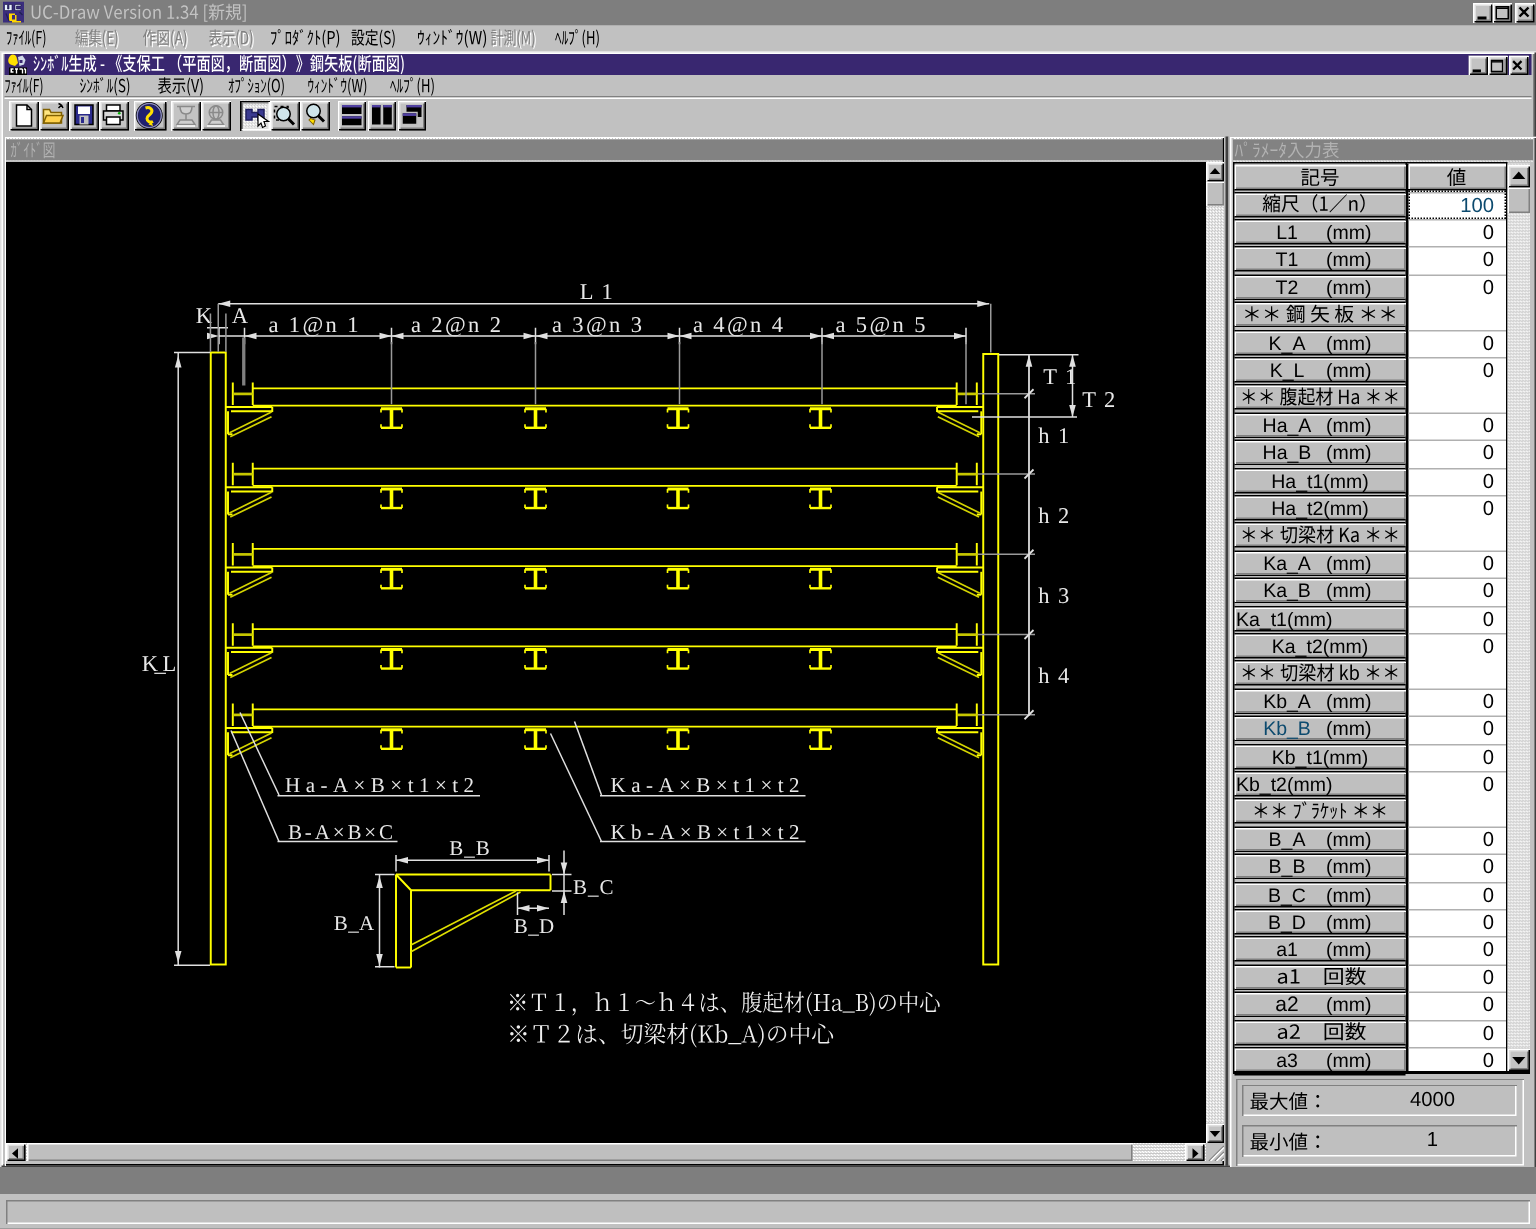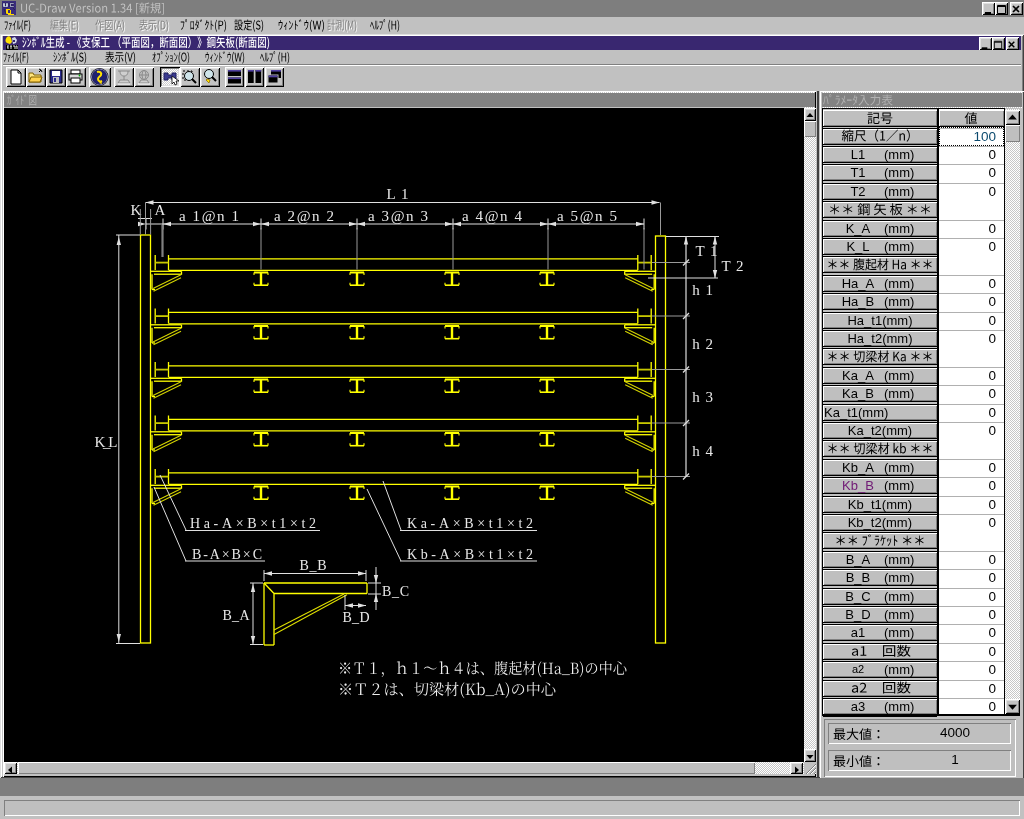--- a/index.html
+++ b/index.html
@@ -283,34 +283,34 @@
 <div class="abs" style="left:823px;top:458.7px;width:114px;height:1px;background:#000"></div>
 <div class="abs" style="left:823px;top:474.7px;width:114px;height:1px;background:#000"></div>
 <div class="abs raised2" style="left:823px;top:459.7px;width:114px;height:15px;"></div>
 <div class="abs" style="left:826px;top:460.7px;width:64px;height:13px;font-size:13px;line-height:13px;text-align:center;color:#000">Kb_A</div>
 <div class="abs" style="left:884px;top:460.7px;width:40px;height:13px;font-size:13px;line-height:13px;color:#000">(mm)</div>
 <div class="abs" style="left:939px;top:458.7px;width:65px;height:1px;background:#b0b0b0"></div>
 <div class="abs" style="left:939px;top:460.7px;width:64px;height:14px;font-size:13.5px;line-height:14px;text-align:right;color:#000;padding-right:7px">0</div>
 <div class="abs" style="left:823px;top:477.1px;width:114px;height:1px;background:#000"></div>
 <div class="abs" style="left:823px;top:493.1px;width:114px;height:1px;background:#000"></div>
 <div class="abs raised2" style="left:823px;top:478.1px;width:114px;height:15px;"></div>
-<div class="abs" style="left:826px;top:479.1px;width:64px;height:13px;font-size:13px;line-height:13px;text-align:center;color:#701a75">Kb_B</div>
+<div class="abs" style="left:826px;top:479.1px;width:64px;height:13px;font-size:13px;line-height:13px;text-align:center;color:#0c4a6e">Kb_B</div>
 <div class="abs" style="left:884px;top:479.1px;width:40px;height:13px;font-size:13px;line-height:13px;color:#000">(mm)</div>
 <div class="abs" style="left:939px;top:477.1px;width:65px;height:1px;background:#b0b0b0"></div>
 <div class="abs" style="left:939px;top:479.1px;width:64px;height:14px;font-size:13.5px;line-height:14px;text-align:right;color:#000;padding-right:7px">0</div>
 <div class="abs" style="left:823px;top:495.5px;width:114px;height:1px;background:#000"></div>
 <div class="abs" style="left:823px;top:511.5px;width:114px;height:1px;background:#000"></div>
 <div class="abs raised2" style="left:823px;top:496.5px;width:114px;height:15px;"></div>
 <div class="abs" style="left:824px;top:497.5px;width:112px;height:13px;font-size:13px;line-height:13px;text-align:center;color:#000">Kb_t1(mm)</div>
 <div class="abs" style="left:939px;top:495.5px;width:65px;height:1px;background:#b0b0b0"></div>
 <div class="abs" style="left:939px;top:497.5px;width:64px;height:14px;font-size:13.5px;line-height:14px;text-align:right;color:#000;padding-right:7px">0</div>
 <div class="abs" style="left:823px;top:513.9px;width:114px;height:1px;background:#000"></div>
 <div class="abs" style="left:823px;top:529.9px;width:114px;height:1px;background:#000"></div>
 <div class="abs raised2" style="left:823px;top:514.9px;width:114px;height:15px;"></div>
-<div class="abs" style="left:824px;top:515.9px;width:88px;height:13px;font-size:13px;line-height:13px;text-align:right;color:#000">Kb_t2(mm)</div>
+<div class="abs" style="left:824px;top:515.9px;width:88px;height:13px;font-size:13px;line-height:13px;text-align:left;color:#000">Kb_t2(mm)</div>
 <div class="abs" style="left:939px;top:513.9px;width:65px;height:1px;background:#b0b0b0"></div>
 <div class="abs" style="left:939px;top:515.9px;width:64px;height:14px;font-size:13.5px;line-height:14px;text-align:right;color:#000;padding-right:7px">0</div>
 <div class="abs" style="left:823px;top:532.3px;width:114px;height:1px;background:#000"></div>
 <div class="abs" style="left:823px;top:548.3px;width:114px;height:1px;background:#000"></div>
 <div class="abs raised2" style="left:823px;top:533.3px;width:114px;height:15px;"></div>
 <div class="abs" style="left:823px;top:550.7px;width:114px;height:1px;background:#000"></div>
 <div class="abs" style="left:823px;top:566.7px;width:114px;height:1px;background:#000"></div>
 <div class="abs raised2" style="left:823px;top:551.7px;width:114px;height:15px;"></div>
 <div class="abs" style="left:826px;top:552.7px;width:64px;height:13px;font-size:13px;line-height:13px;text-align:center;color:#000">B_A</div>
 <div class="abs" style="left:884px;top:552.7px;width:40px;height:13px;font-size:13px;line-height:13px;color:#000">(mm)</div>
@@ -345,21 +345,21 @@
 <div class="abs" style="left:939px;top:624.3px;width:65px;height:1px;background:#b0b0b0"></div>
 <div class="abs" style="left:939px;top:626.3px;width:64px;height:14px;font-size:13.5px;line-height:14px;text-align:right;color:#000;padding-right:7px">0</div>
 <div class="abs" style="left:823px;top:642.7px;width:114px;height:1px;background:#000"></div>
 <div class="abs" style="left:823px;top:658.7px;width:114px;height:1px;background:#000"></div>
 <div class="abs raised2" style="left:823px;top:643.7px;width:114px;height:15px;"></div>
 <div class="abs" style="left:939px;top:642.7px;width:65px;height:1px;background:#b0b0b0"></div>
 <div class="abs" style="left:939px;top:644.7px;width:64px;height:14px;font-size:13.5px;line-height:14px;text-align:right;color:#000;padding-right:7px">0</div>
 <div class="abs" style="left:823px;top:661.1px;width:114px;height:1px;background:#000"></div>
 <div class="abs" style="left:823px;top:677.1px;width:114px;height:1px;background:#000"></div>
 <div class="abs raised2" style="left:823px;top:662.1px;width:114px;height:15px;"></div>
-<div class="abs" style="left:826px;top:663.1px;width:64px;height:13px;font-size:11px;line-height:13px;text-align:center;color:#000">a2</div>
+<div class="abs" style="left:826px;top:663.1px;width:64px;height:13px;font-size:14px;line-height:13px;text-align:center;color:#000">a2</div>
 <div class="abs" style="left:884px;top:663.1px;width:40px;height:13px;font-size:13px;line-height:13px;color:#000">(mm)</div>
 <div class="abs" style="left:939px;top:661.1px;width:65px;height:1px;background:#b0b0b0"></div>
 <div class="abs" style="left:939px;top:663.1px;width:64px;height:14px;font-size:13.5px;line-height:14px;text-align:right;color:#000;padding-right:7px">0</div>
 <div class="abs" style="left:823px;top:679.5px;width:114px;height:1px;background:#000"></div>
 <div class="abs" style="left:823px;top:695.5px;width:114px;height:1px;background:#000"></div>
 <div class="abs raised2" style="left:823px;top:680.5px;width:114px;height:15px;"></div>
 <div class="abs" style="left:939px;top:679.5px;width:65px;height:1px;background:#b0b0b0"></div>
 <div class="abs" style="left:939px;top:681.5px;width:64px;height:14px;font-size:13.5px;line-height:14px;text-align:right;color:#000;padding-right:7px">0</div>
 <div class="abs" style="left:823px;top:697.9px;width:114px;height:1px;background:#000"></div>
 <div class="abs" style="left:823px;top:713.9px;width:114px;height:1px;background:#000"></div>

